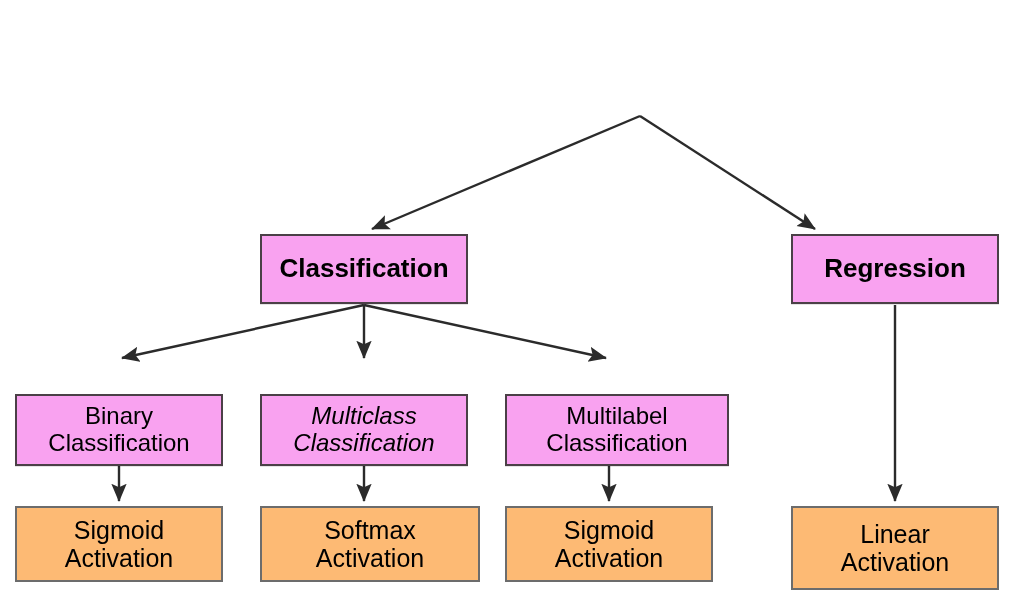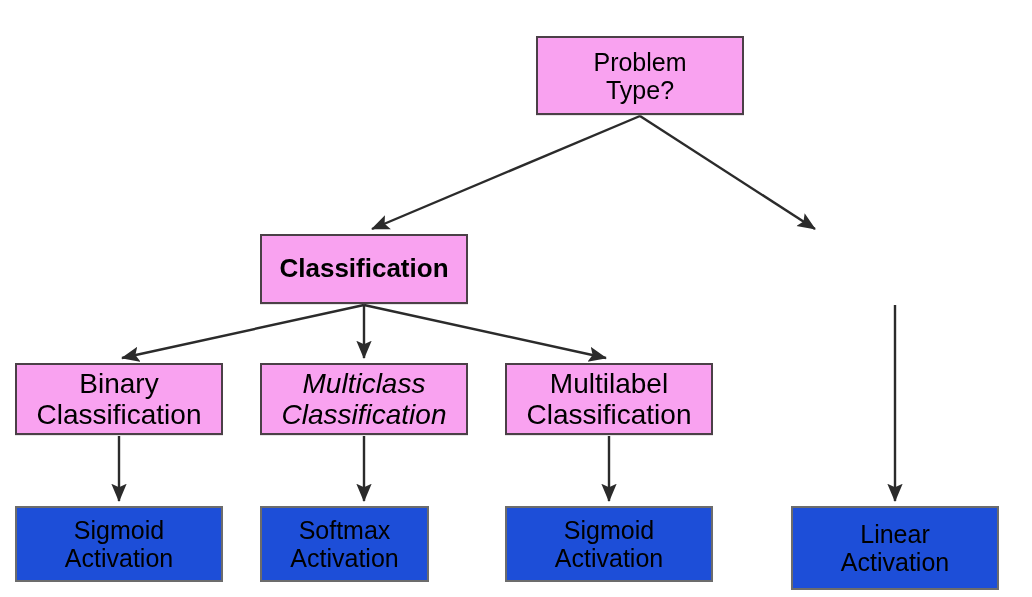--- a/index.html
+++ b/index.html
@@ -37,48 +37,49 @@
     white-space: pre-line;
     color: #000000;
     z-index: 2;
   }
   .node-pink {
     background: #f9a2f0;
     border: 2px solid #4b4047;
     box-shadow: 0 1px 0 rgba(0,0,0,0.10);
   }
   .node-white {
-    background: #1d4ed8;
+    background: #fdba74;
     border: 2px solid #6c6c6c;
   }
   .node-root {
     font-size: 25px;
     font-weight: 400;
   }
   .node-branch {
     font-size: 26px;
     font-weight: bold;
   }
   .node-leaf-pink {
-    font-size: 28px;
+    font-size: 24px;
     font-weight: 400;
+    margin-top: 31px;
   }
   .node-leaf-white {
     font-size: 25px;
     font-weight: 400;
   }
   
   #node-root        { left: 536px; top: 36px;  width: 208px; height: 79px; }
   #node-classification { left: 260px; top: 234px; width: 208px; height: 70px; }
   #node-regression  { left: 791px; top: 234px; width: 208px; height: 70px; }
   #node-binary      { left: 15px;  top: 363px; width: 208px; height: 72px; }
   #node-multiclass  { left: 260px; top: 363px; width: 208px; height: 72px; font-style: italic; }
-  #node-multilabel  { left: 505px; top: 363px; width: 208px; height: 72px; }
+  #node-multilabel  { left: 505px; top: 363px; width: 224px; height: 72px; }
   #node-sigmoid-1   { left: 15px;  top: 506px; width: 208px; height: 76px; }
-  #node-softmax     { left: 260px; top: 506px; width: 169px; height: 76px; }
+  #node-softmax     { left: 260px; top: 506px; width: 220px; height: 76px; }
   #node-sigmoid-2   { left: 505px; top: 506px; width: 208px; height: 76px; }
   #node-linear      { left: 791px; top: 506px; width: 208px; height: 84px; }
 </style>
 </head>
 <body>
 
 <div id="diagram-root">
 
   <svg id="edge-layer" viewBox="0 0 1032 597" width="1032" height="597" aria-hidden="true">
     <defs>
@@ -99,25 +100,24 @@
 
     <line x1="119" y1="436" x2="119" y2="501" stroke="#2b2b2b" stroke-width="2.4" marker-end="url(#arrowhead)"></line>
 
     <line x1="364" y1="436" x2="364" y2="501" stroke="#2b2b2b" stroke-width="2.4" marker-end="url(#arrowhead)"></line>
 
     <line x1="609" y1="436" x2="609" y2="501" stroke="#2b2b2b" stroke-width="2.4" marker-end="url(#arrowhead)"></line>
 
     <line x1="895" y1="305" x2="895" y2="501" stroke="#2b2b2b" stroke-width="2.4" marker-end="url(#arrowhead)"></line>
   </svg>
 
-  <div id="node-root" class="node node-pink node-root">Problem
-Type?</div>
 
   <div id="node-classification" class="node node-pink node-branch">Classification</div>
 
+  <div id="node-regression" class="node node-pink node-branch">Regression</div>
 
   <div id="node-binary" class="node node-pink node-leaf-pink">Binary
 Classification</div>
 
   <div id="node-multiclass" class="node node-pink node-leaf-pink">Multiclass
 Classification</div>
 
   <div id="node-multilabel" class="node node-pink node-leaf-pink">Multilabel
 Classification</div>
 

